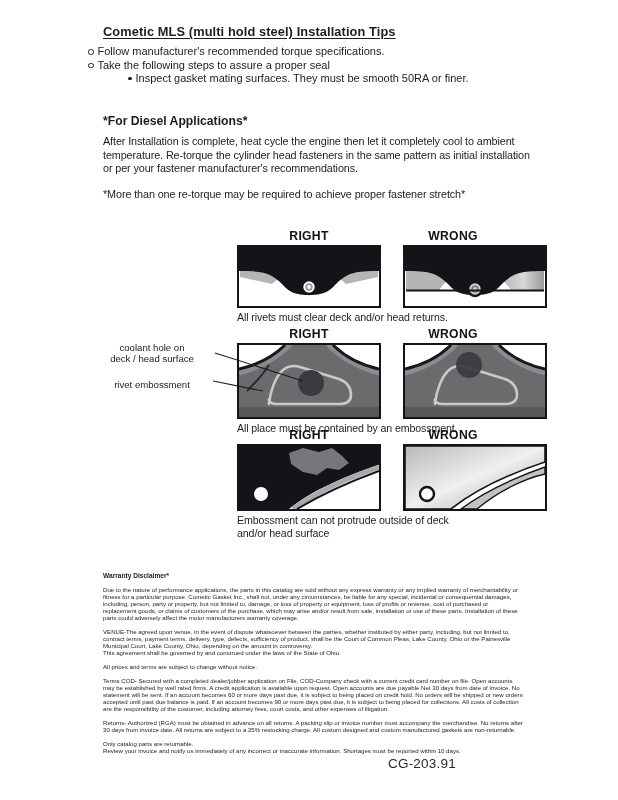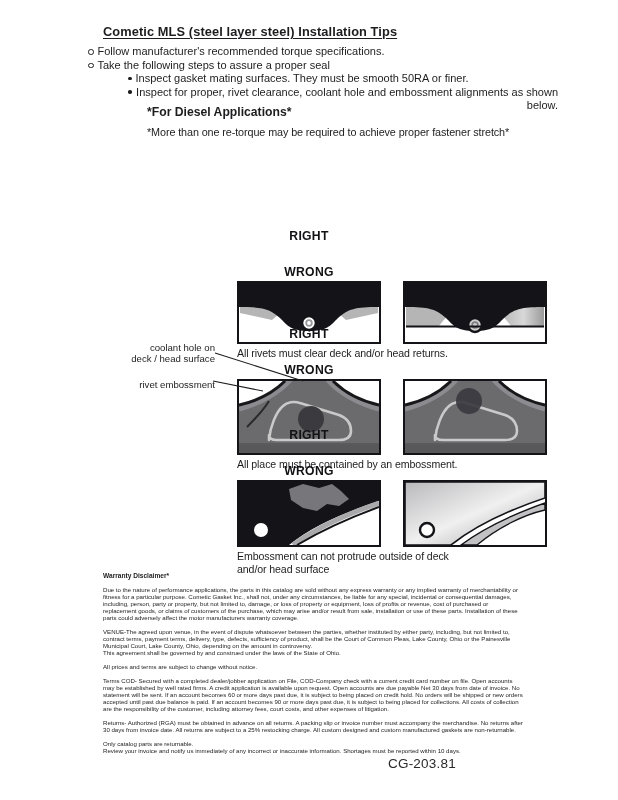--- a/index.html
+++ b/index.html
@@ -16,76 +16,75 @@
     text-decoration:underline;text-underline-offset:2px;letter-spacing:.1px;
   }
   .tips{left:88px;top:45px;width:470px;}
   .tip-row{display:flex;align-items:flex-start;line-height:13.5px;font-size:11px;text-align:right;}
   .tip-row .marker{flex:0 0 auto;margin-right:4px;}
   .m-open{width:3.5px;height:3.5px;border:1px solid #1d1d1f;border-radius:50%;margin-top:4px;}
   .m-dot{width:3.5px;height:3.5px;background:#1d1d1f;border-radius:50%;margin-top:4.5px;}
   .tip-sub{margin-left:40px;}
 
   
-  .diesel{left:103px;top:105px;width:470px;margin-left:44px;}
+  .diesel{left:103px;top:114px;width:470px;}
   .diesel h2{margin:0 0 7px 0;font-size:12.2px;font-weight:bold;}
   .diesel p{margin:0 0 12px 0;font-size:10.8px;line-height:13.6px;white-space:pre-line;letter-spacing:-.1px;}
 
   
   .figrow{width:310px;}
-  .labels{display:flex;gap:22px;margin-bottom:2px;flex-direction:column;}
+  .labels{display:flex;margin-bottom:2px;}
   .labels .lab{width:144px;text-align:center;font-size:12.2px;font-weight:600;letter-spacing:.3px;color:#121215;}
   .panels{display:flex;gap:22px;}
   .panel{border:2px solid #131318;background:#fff;box-sizing:border-box;}
   .panel svg{display:block;}
   .figcap{margin-top:3px;font-size:10.6px;line-height:12.5px;letter-spacing:-.1px;white-space:pre-line;}
 
   .fig1{left:237px;top:229px;}
   .fig2{left:237px;top:327px;}
   .fig3{left:237px;top:428px;}
 
   .annos{position:absolute;left:-130px;top:8px;width:126px;}
-  .anno{position:absolute;right:18px;text-align:right;font-size:9.6px;line-height:10.8px;color:#1d1d1f;white-space:pre-line;}
+  .anno{position:absolute;right:18px;text-align:center;font-size:9.6px;line-height:10.8px;color:#1d1d1f;white-space:pre-line;}
   .anno1{top:8px;width:126px;}
   .anno2{top:45px;width:126px;}
   .leader-svg{position:absolute;left:-30px;top:14px;width:130px;height:60px;overflow:visible;}
 
   
   .disclaimer{left:103px;top:572px;width:420px;}
   .disclaimer h3{margin:0 0 7px 0;font-size:6.6px;font-weight:bold;}
   .disclaimer p{margin:0 0 7px 0;font-size:6.1px;line-height:7px;white-space:pre-line;letter-spacing:0;}
 
   .footer-code{left:388px;top:756px;font-size:13.5px;letter-spacing:.2px;color:#2a2a2c;}
 </style>
 </head>
 <body>
 
-<div class="abs doc-title">Cometic MLS (steel layer steel) Installation Tips</div>
+<div class="abs doc-title">Cometic MLS (multi hold steel) Installation Tips</div>
 
 <div class="abs tips">
   <div class="tip-row">
     <span class="marker m-open"></span>
     <span>Follow manufacturer's recommended torque specifications.</span>
   </div>
   <div class="tip-row">
     <span class="marker m-open"></span>
     <span>Take the following steps to assure a proper seal</span>
   </div>
   <div class="tip-row tip-sub">
     <span class="marker m-dot"></span>
     <span>Inspect gasket mating surfaces.  They must be smooth 50RA or finer.</span>
   </div>
-  <div class="tip-row tip-sub">
-    <span class="marker m-dot"></span>
-    <span>Inspect for proper, rivet clearance, coolant hole and embossment alignments as shown below.</span>
-  </div>
 </div>
 
 <div class="abs diesel">
   <h2>*For Diesel Applications*</h2>
+  <p>After Installation is complete, heat cycle the engine then let it completely cool to ambient
+temperature. Re-torque the cylinder head fasteners in the same pattern as initial installation
+or per your fastener manufacturer's recommendations.</p>
   <p>*More than one re-torque may be required to achieve proper fastener stretch*</p>
 </div>
 
 <div class="abs figrow fig1">
   <div class="labels">
     <div class="lab">RIGHT</div>
     <div class="lab">WRONG</div>
   </div>
   <div class="panels">
     <div class="panel">
@@ -211,13 +210,13 @@
   <p>Due to the nature of performance applications, the parts in this catalog are sold without any express warranty or any implied warranty of merchantability or fitness for a particular purpose.  Cometic Gasket Inc., shall not, under any circumstances, be liable for any special, incidental or consequential damages, including, person, party or property, but not limited to, damage, or loss of property or equipment, loss of profits or revenue, cost of purchased or replacement goods, or claims of customers of the purchase, which may arise and/or result from sale, installation or use of these parts.  Installation of these parts could adversely affect the motor manufacturers warranty coverage.</p>
   <p>VENUE-The agreed upon venue, in the event of dispute whatsoever between the parties, whether instituted by either party, including, but not limited to, contract terms, payment terms, delivery, type, defects, sufficiency of product, shall be the Court of Common Pleas, Lake County, Ohio or the Painesville Municipal Court, Lake County, Ohio, depending on the amount in controversy.
 This agreement shall be governed by and construed under the laws of the State of Ohio.</p>
   <p>All prices and terms are subject to change without notice.</p>
   <p>Terms COD- Secured with a completed dealer/jobber application on File, COD-Company check with a current credit card number on file.  Open accounts may be established by well rated firms.  A credit application is available upon request.  Open accounts are due payable Net 30 days from date of invoice.  No statement will be sent.  If an account becomes 60 or more days past due, it is subject to being placed on credit hold.  No orders will be shipped or new orders accepted until past due balance is paid.  If an account becomes 90 or more days past due, it is subject to being placed for collections.  All costs of collection are the responsibility of the customer, including attorney fees, court costs, and other expenses of litigation.</p>
   <p>Returns- Authorized (RGA) must be obtained in advance on all returns.  A packing slip or invoice number must accompany the merchandise.  No returns after 30 days from invoice date.  All returns are subject to a 25% restocking charge.  All custom designed and custom manufactured gaskets are non-returnable.</p>
   <p>Only catalog parts are returnable.
 Review your invoice and notify us immediately of any incorrect or inaccurate information.  Shortages must be reported within 10 days.</p>
 </div>
 
-<div class="abs footer-code">CG-203.81</div>
+<div class="abs footer-code">CG-203.91</div>
 
 </body></html>

